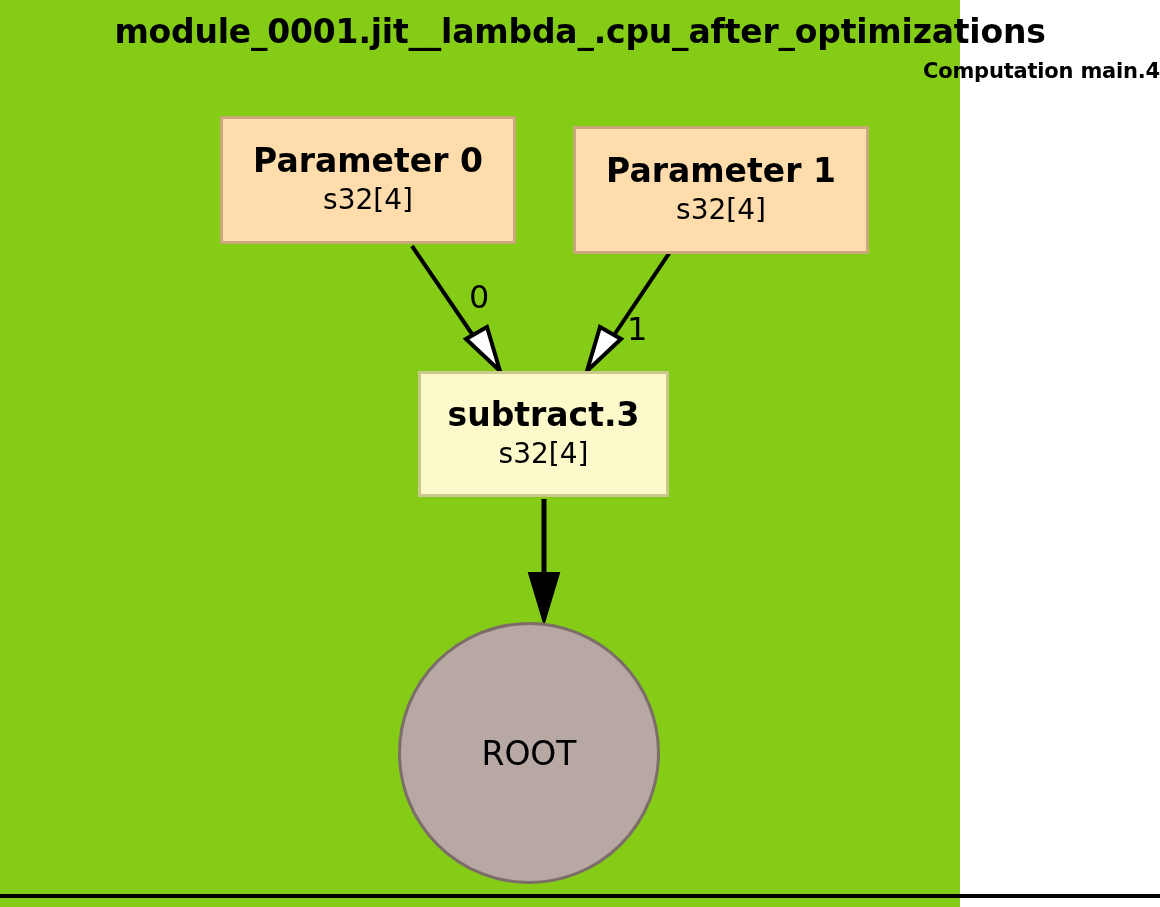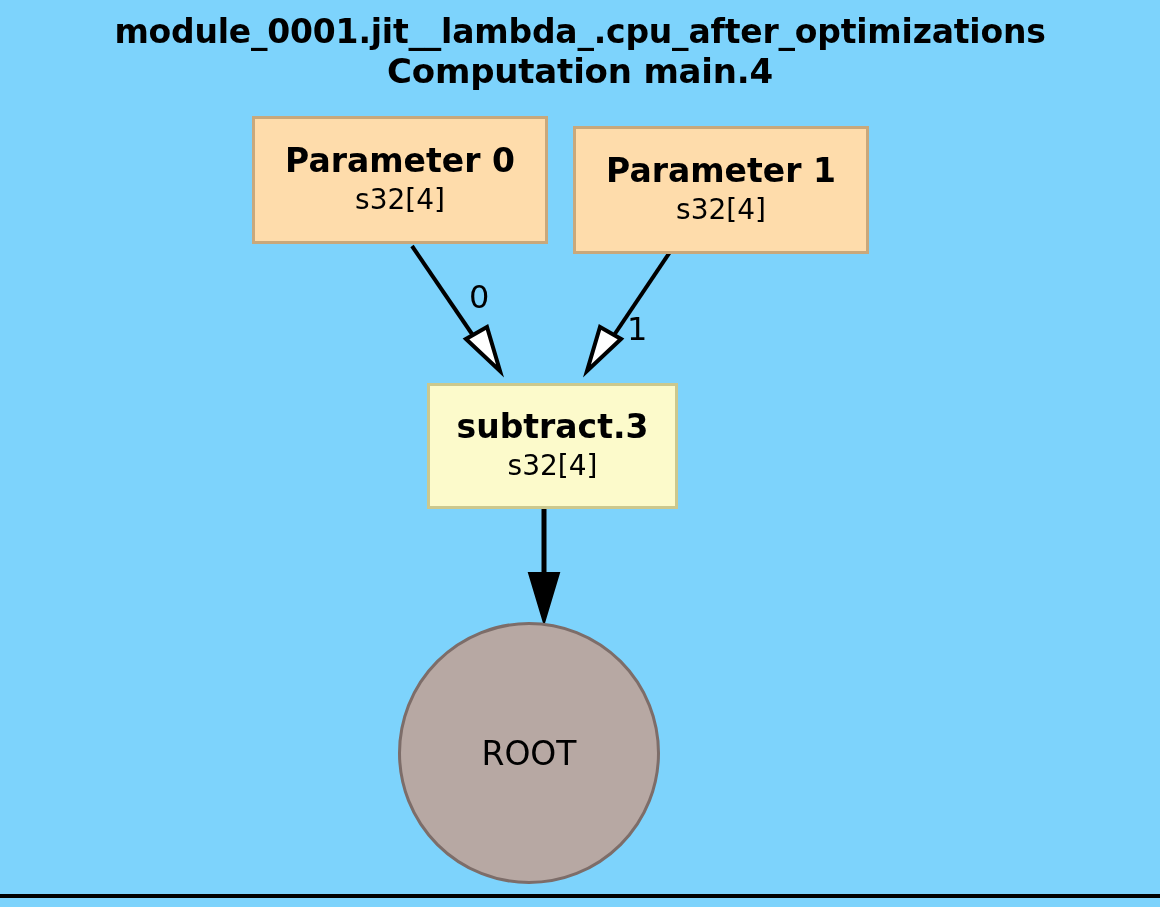--- a/index.html
+++ b/index.html
@@ -8,23 +8,23 @@
     background: #ffffff;
   }
   body {
     width: 1160px;
     height: 907px;
     font-family: "DejaVu Sans", "Liberation Sans", sans-serif;
     overflow: hidden;
   }
   #graph-canvas {
     position: relative;
-    width: 1160px;
+    width: 960px;
     height: 907px;
-    background: #7dd3fc;
+    background: #84cc16;
   }
   #graph-svg {
     position: absolute;
     left: 0;
     top: 0;
     width: 1160px;
     height: 907px;
   }
   .graph-title {
     position: absolute;
@@ -34,22 +34,23 @@
     text-align: center;
     font-weight: bold;
     font-size: 33px;
     line-height: 41px;
     color: #000000;
     letter-spacing: -0.2px;
     white-space: nowrap;
   }
   .graph-title .title-line-2 {
     display: block;
-    font-size: 34px;
+    font-size: 21px;
     line-height: 38px;
+    text-align: right;
   }
   .node-box {
     position: absolute;
     box-sizing: border-box;
     display: flex;
     flex-direction: column;
     align-items: center;
     justify-content: center;
     color: #000000;
   }
@@ -67,36 +68,34 @@
   }
   .param-box {
     background: #fedcab;
     border: 3px solid #c9a87b;
   }
   #node-parameter-0 {
     left: 220px;
     top: 116px;
     width: 296px;
     height: 128px;
-    margin-left: 32px;
   }
   #node-parameter-1 {
     left: 573px;
     top: 126px;
     width: 296px;
     height: 128px;
   }
   #node-subtract-3 {
-    left: 427px;
+    left: 418px;
     top: 371px;
     width: 251px;
     height: 126px;
     background: #fcfacb;
     border: 3px solid #cbc88e;
-    margin-top: 12px;
   }
   #node-root {
     position: absolute;
     left: 398px;
     top: 622px;
     width: 262px;
     height: 262px;
     box-sizing: border-box;
     border-radius: 50%;
     background: #b7a8a3;

